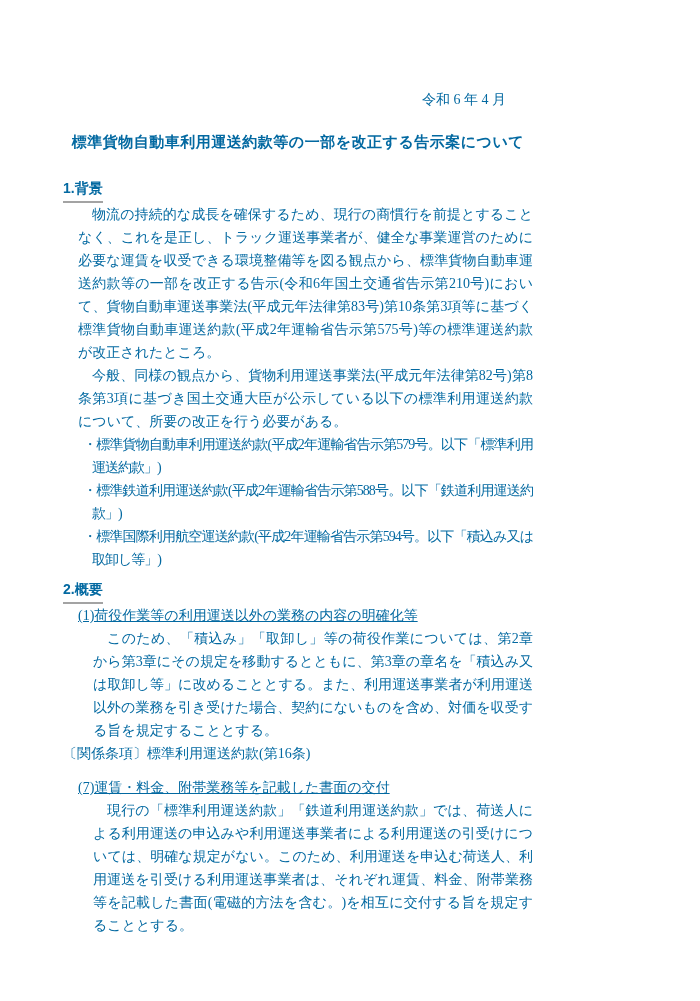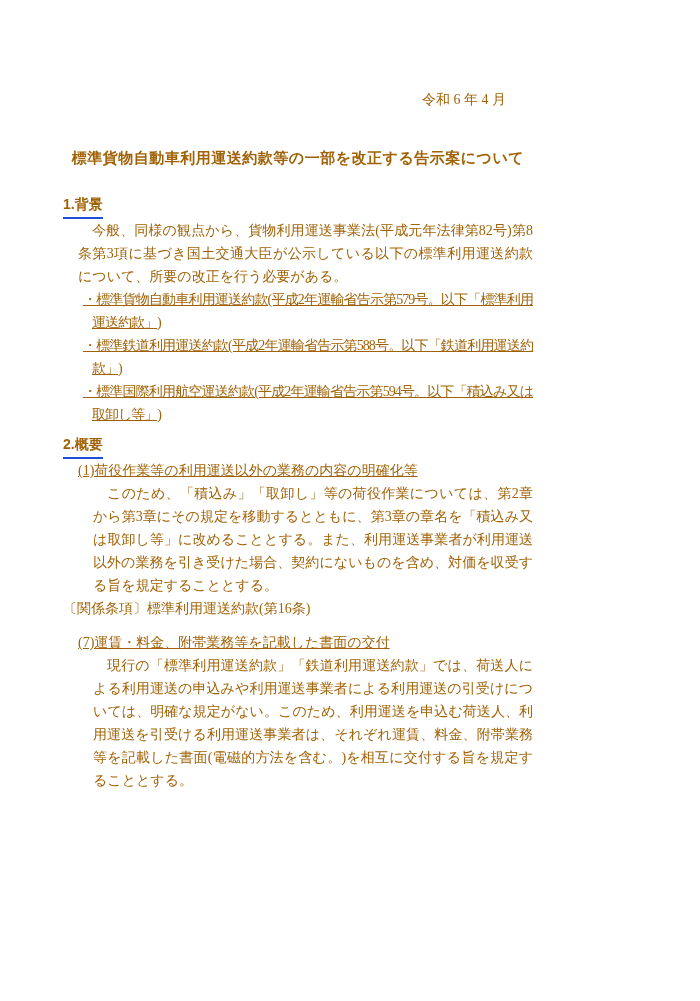--- a/index.html
+++ b/index.html
@@ -3,32 +3,32 @@
 <meta charset="utf-8">
 <style>
   * { margin: 0; padding: 0; box-sizing: border-box; }
   html, body { background: #ffffff; }
   .page {
     position: relative;
     width: 596px;
     height: 1001px;
     background: #ffffff;
     overflow: hidden;
-    color: #a16207;
+    color: #0369a1;
     font-family: "Liberation Serif", "DejaVu Serif", serif;
     padding-top: 86px;
   }
   .doc-header {
     text-align: right;
     padding-right: 90px;
     font-size: 14px;
     line-height: 27px;
   }
   .doc-title {
-    margin-top: 32px;
+    margin-top: 16px;
     text-align: center;
     font-family: "Liberation Sans", "DejaVu Sans", sans-serif;
     font-size: 15px;
     font-weight: bold;
     letter-spacing: 0.5px;
     line-height: 26px;
   }
   .content {
     padding: 0 63px;
     font-size: 14px;
@@ -37,27 +37,27 @@
   }
   .sec-heading {
     font-family: "Liberation Sans", "DejaVu Sans", sans-serif;
     font-size: 14px;
     font-weight: bold;
     line-height: 25px;
     text-align: left;
   }
   .sec-heading .hd {
     display: inline-block;
-    border-bottom: 2px solid #1d4ed8;
+    border-bottom: 2px solid #a3a3a3;
     padding-bottom: 0;
   }
   .sec1-heading { margin-top: 21px; }
   .sec2-heading { margin-top: 6px; }
   .para { margin-left: 15px; text-indent: 14px; }
-  .bullets { list-style: none; margin-left: 20px; text-decoration: underline; }
+  .bullets { list-style: none; margin-left: 20px; }
   .bullets li {
     padding-left: 9px;
     text-indent: -9px;
     letter-spacing: -1px;
   }
   .sub-label { margin-left: 15px; text-decoration: underline; }
   .sub-para { margin-left: 30px; text-indent: 14px; }
   .note { }
   .item2-label { margin-top: 11px; }
 </style>
@@ -69,20 +69,21 @@
   <div class="doc-header">
     <div>令和 6 年 4 月</div>
   </div>
 
   <h1 class="doc-title">標準貨物自動車利用運送約款等の一部を改正する告示案について</h1>
 
   <div class="content">
 
     <h2 class="sec-heading sec1-heading"><span class="hd">1.背景</span></h2>
 
+    <p class="para">物流の持続的な成長を確保するため、現行の商慣行を前提とすることなく、これを是正し、トラック運送事業者が、健全な事業運営のために必要な運賃を収受できる環境整備等を図る観点から、標準貨物自動車運送約款等の一部を改正する告示(令和6年国土交通省告示第210号)において、貨物自動車運送事業法(平成元年法律第83号)第10条第3項等に基づく標準貨物自動車運送約款(平成2年運輸省告示第575号)等の標準運送約款が改正されたところ。</p>
     <p class="para">今般、同様の観点から、貨物利用運送事業法(平成元年法律第82号)第8条第3項に基づき国土交通大臣が公示している以下の標準利用運送約款について、所要の改正を行う必要がある。</p>
 
     <ul class="bullets">
       <li>・標準貨物自動車利用運送約款(平成2年運輸省告示第579号。以下「標準利用運送約款」)</li>
       <li>・標準鉄道利用運送約款(平成2年運輸省告示第588号。以下「鉄道利用運送約款」)</li>
       <li>・標準国際利用航空運送約款(平成2年運輸省告示第594号。以下「積込み又は取卸し等」)</li>
     </ul>
 
     <h2 class="sec-heading sec2-heading"><span class="hd">2.概要</span></h2>
 

